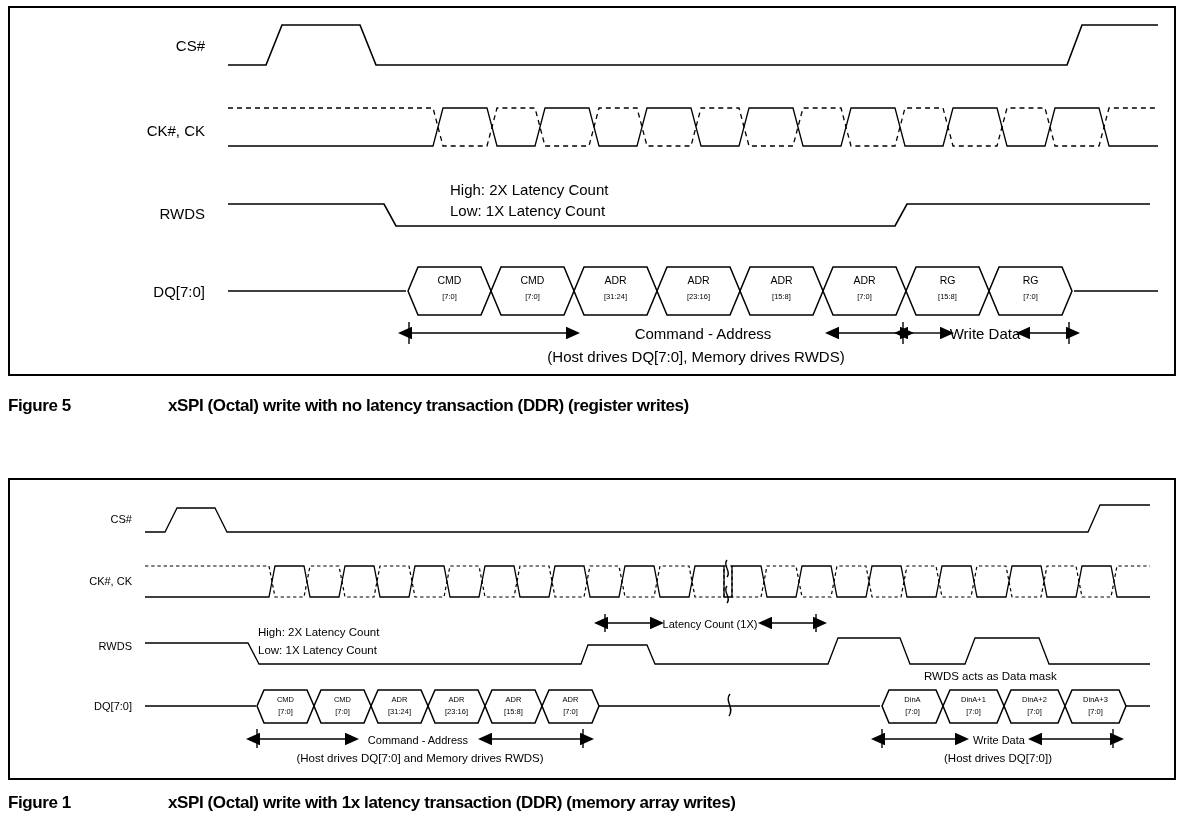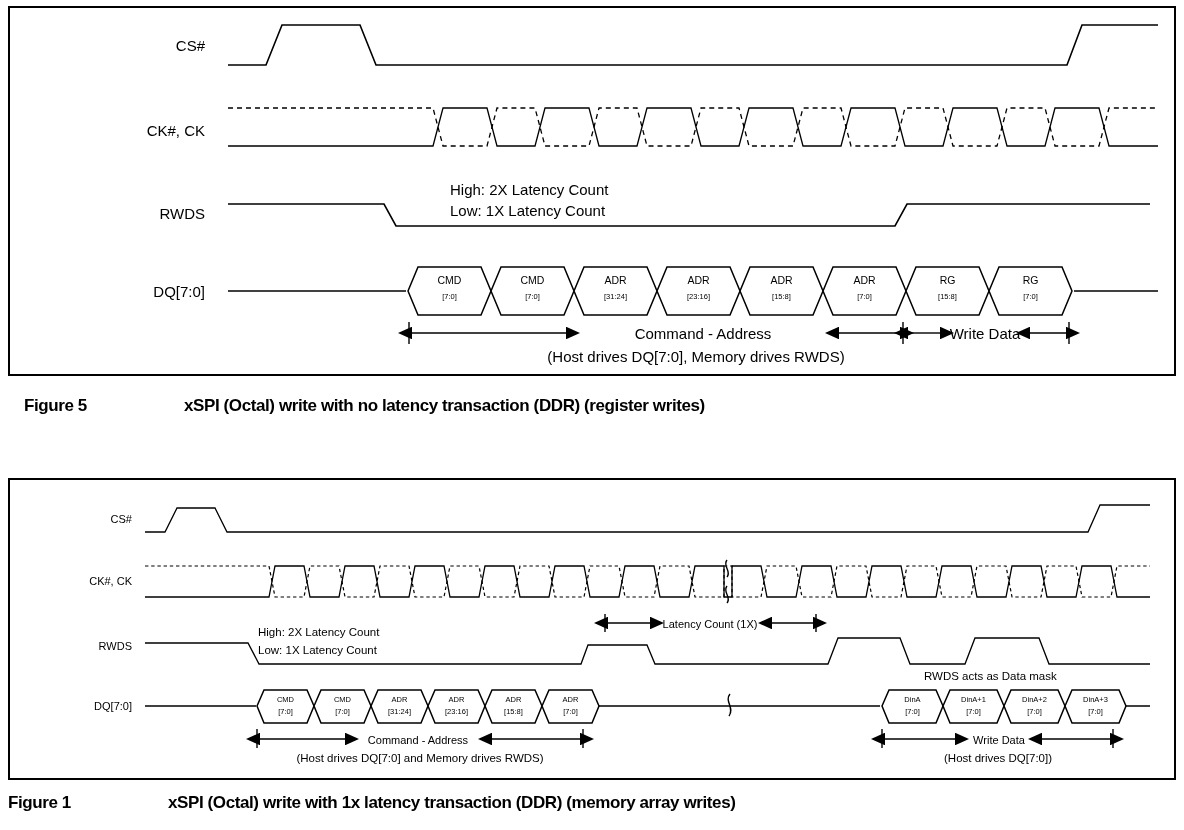--- a/index.html
+++ b/index.html
@@ -22,21 +22,21 @@
   #figure6-box{left:8px;top:478px;width:1168px;height:302px;}
 
   .caption{
     position:absolute;
     font-weight:bold;
     font-size:17px;
     font-family:"Liberation Sans","DejaVu Sans",sans-serif;
     letter-spacing:-0.4px;
     white-space:nowrap;
   }
-  #figure5-caption{left:24px;top:396px;}
+  #figure5-caption{left:8px;top:396px;}
   #figure6-caption{left:8px;top:793px;}
   .caption .cap-num{display:inline-block;width:160px;}
   .caption .cap-text{display:inline-block;}
 
   svg{display:block;}
   .wf-svg{position:absolute;left:0;top:0;}
 
   .sig-label{
     font-size:15px;
     font-family:"Liberation Sans","DejaVu Sans",sans-serif;

